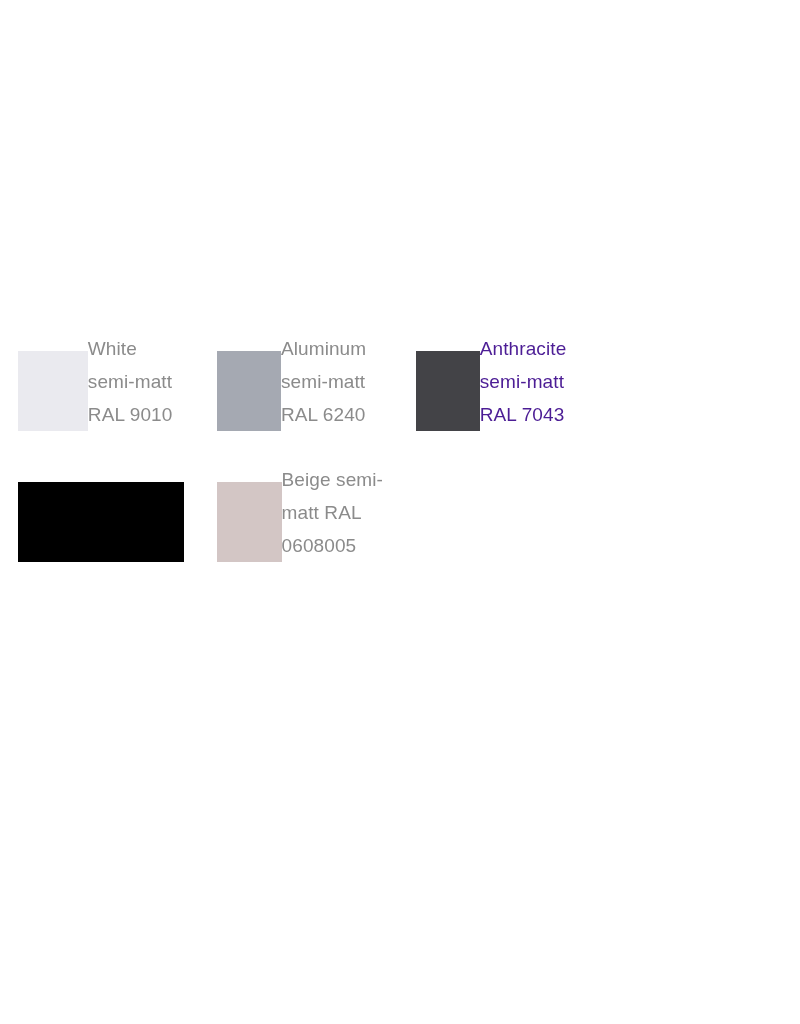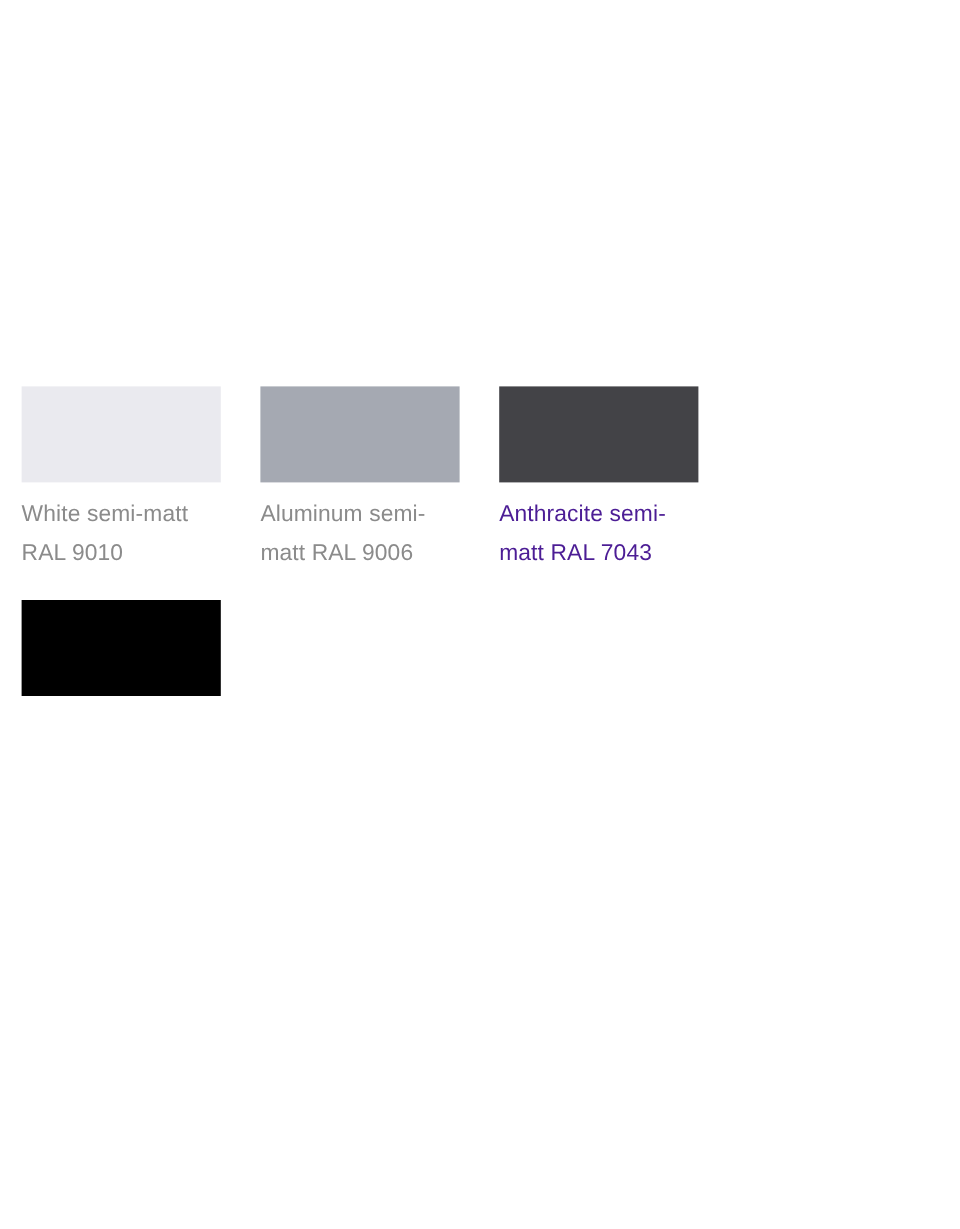--- a/index.html
+++ b/index.html
@@ -24,21 +24,21 @@
     display: flex;
     flex-wrap: wrap;
     align-content: flex-start;
   }
 
   .swatch-item {
     width: 166px;
     margin-right: 33px;
     margin-bottom: 22px;
     display: flex;
-    flex-direction: column;
+    flex-direction: row;
     align-items: flex-end;
   }
 
   .swatch-chip {
     width: 166px;
     height: 80px;
     display: block;
   }
 
   .swatch-label {
@@ -56,26 +56,30 @@
 
 <div id="swatch-grid">
 
   <div class="swatch-item">
     <span class="swatch-chip" style="background-color: rgb(234, 234, 239);"></span>
     <span class="swatch-label" style="color: rgb(139, 139, 139);">White semi-matt RAL 9010</span>
   </div>
 
   <div class="swatch-item">
     <span class="swatch-chip" style="background-color: rgb(165, 169, 178);"></span>
-    <span class="swatch-label" style="color: rgb(139, 139, 139);">Aluminum semi-matt RAL 9006</span>
+    <span class="swatch-label" style="color: rgb(139, 139, 139);">Aluminum semi-matt RAL 6240</span>
   </div>
 
   <div class="swatch-item">
     <span class="swatch-chip" style="background-color: rgb(67, 67, 71);"></span>
     <span class="swatch-label" style="color: #4c1d95;">Anthracite semi-matt RAL 7043</span>
   </div>
 
   <div class="swatch-item">
     <span class="swatch-chip" style="background-color: rgb(0, 0, 0);"></span>
   </div>
 
+  <div class="swatch-item">
+    <span class="swatch-chip" style="background-color: rgb(211, 198, 197);"></span>
+    <span class="swatch-label" style="color: rgb(139, 139, 139);">Beige semi-matt RAL 0608005</span>
+  </div>
 
 </div>
 
 </body></html>

